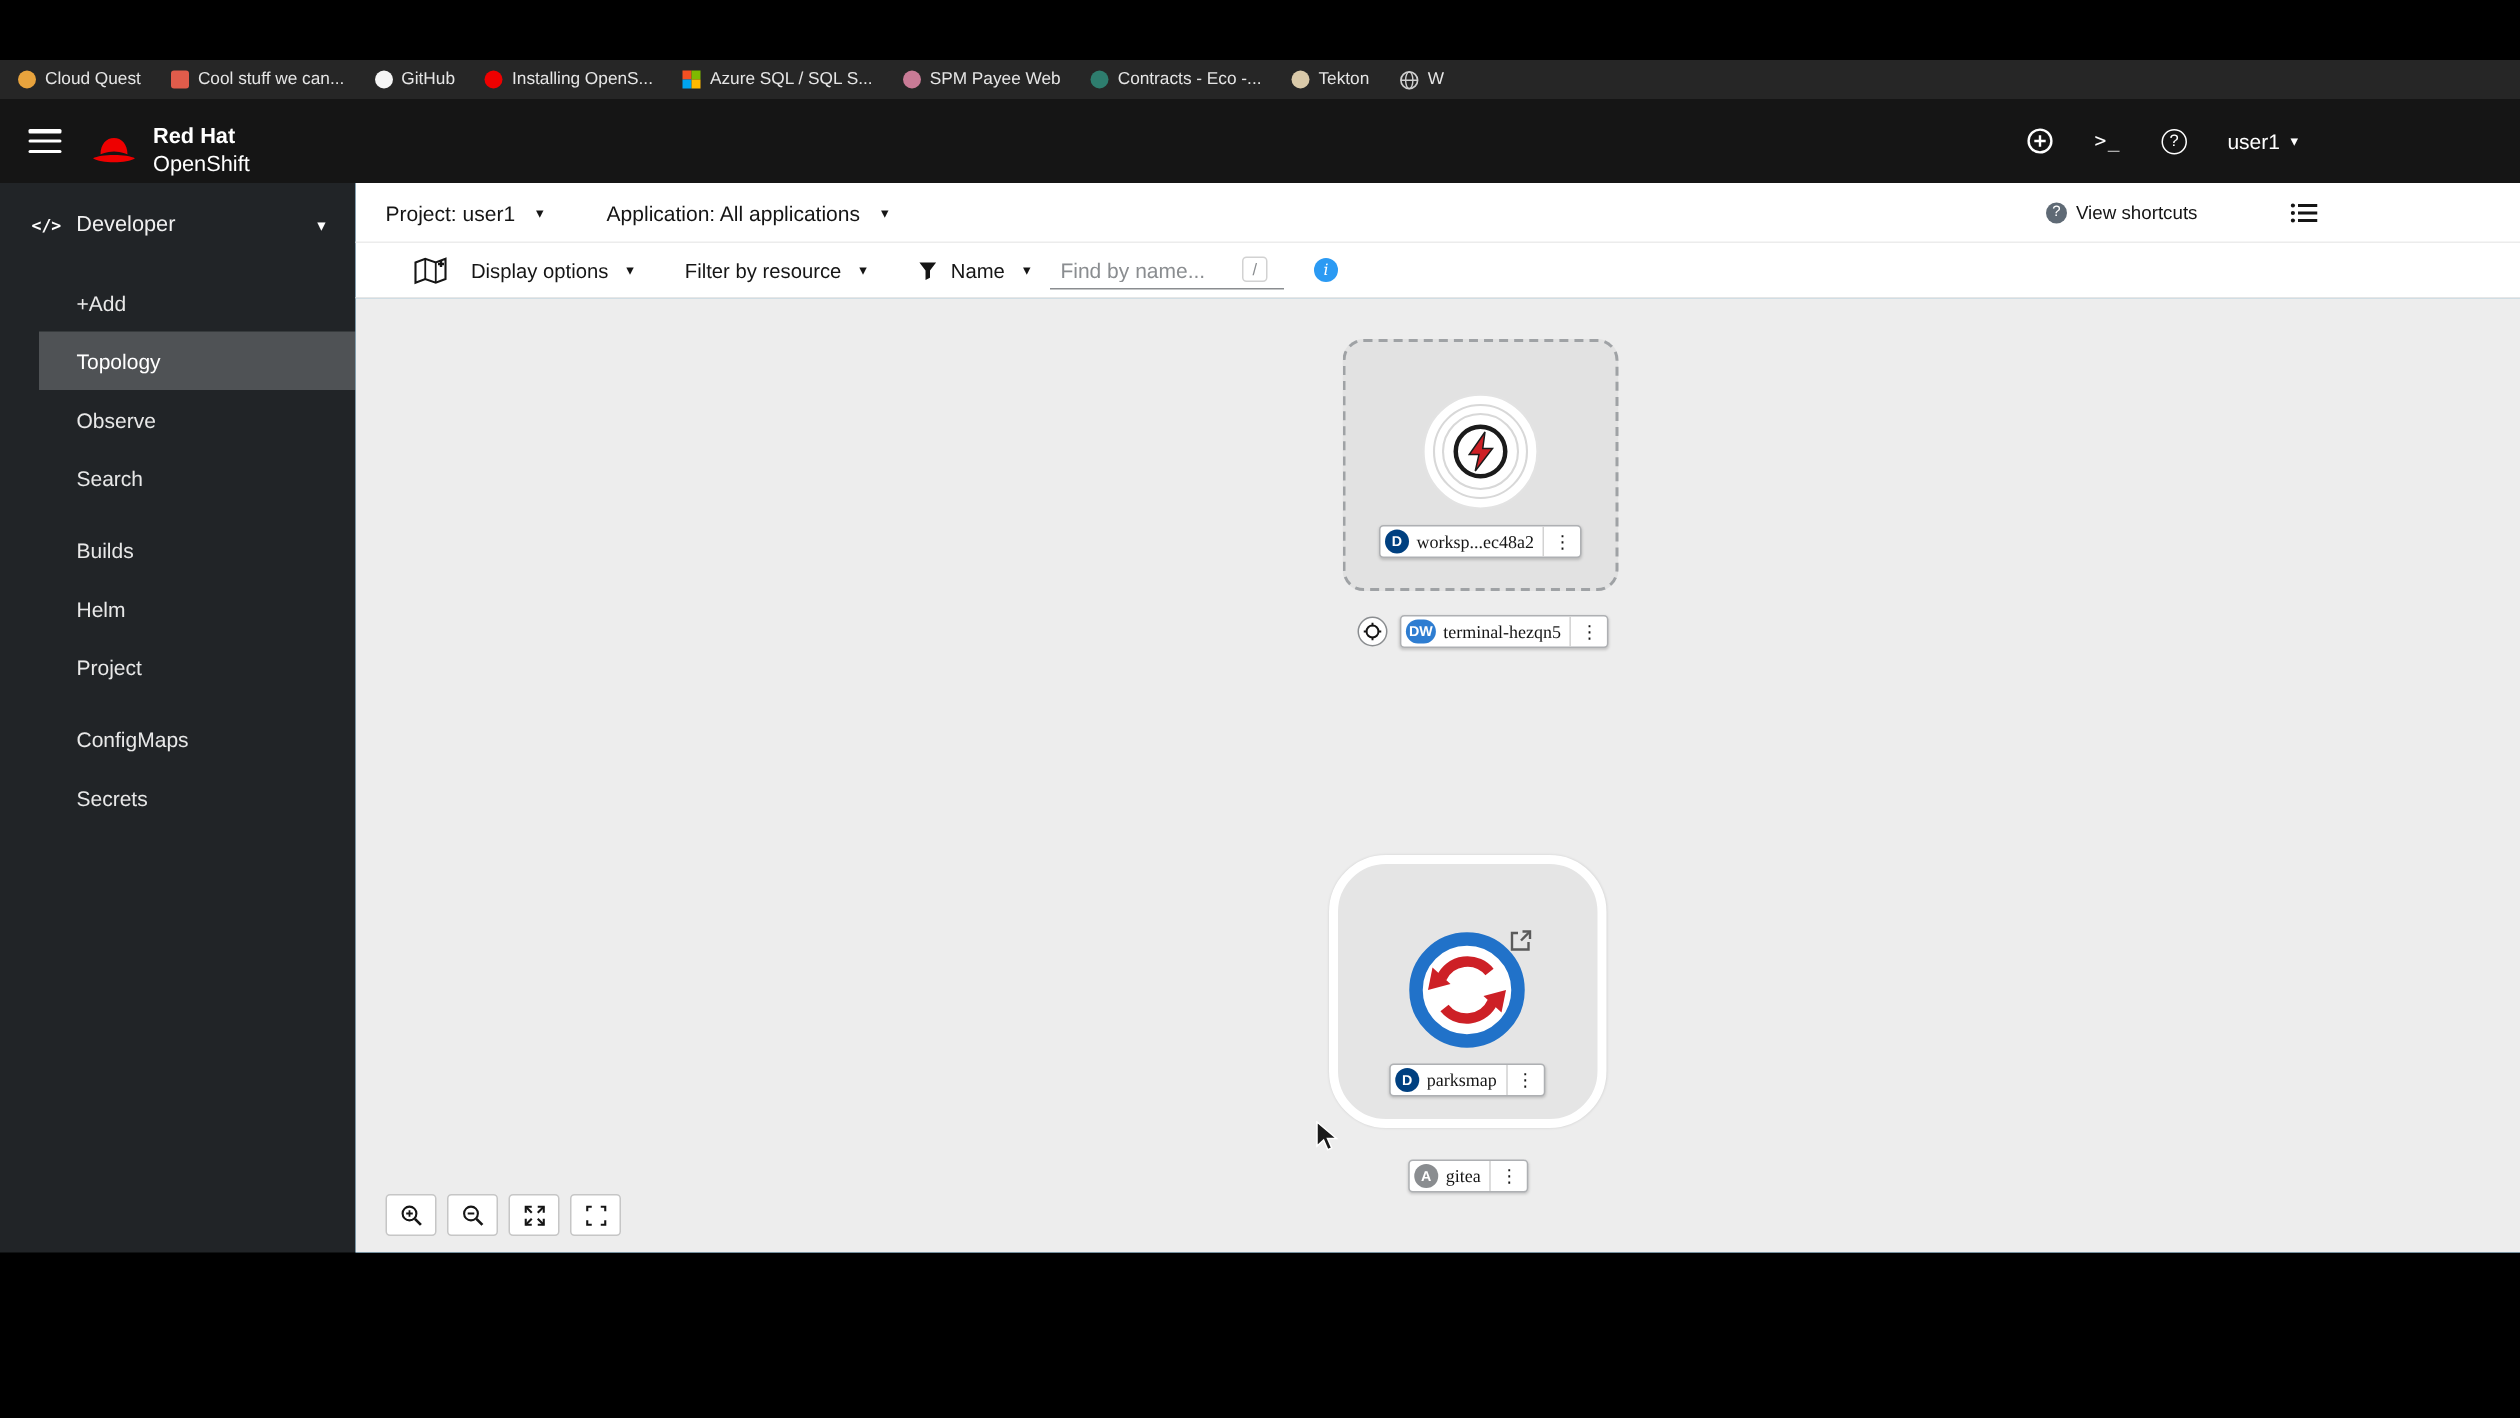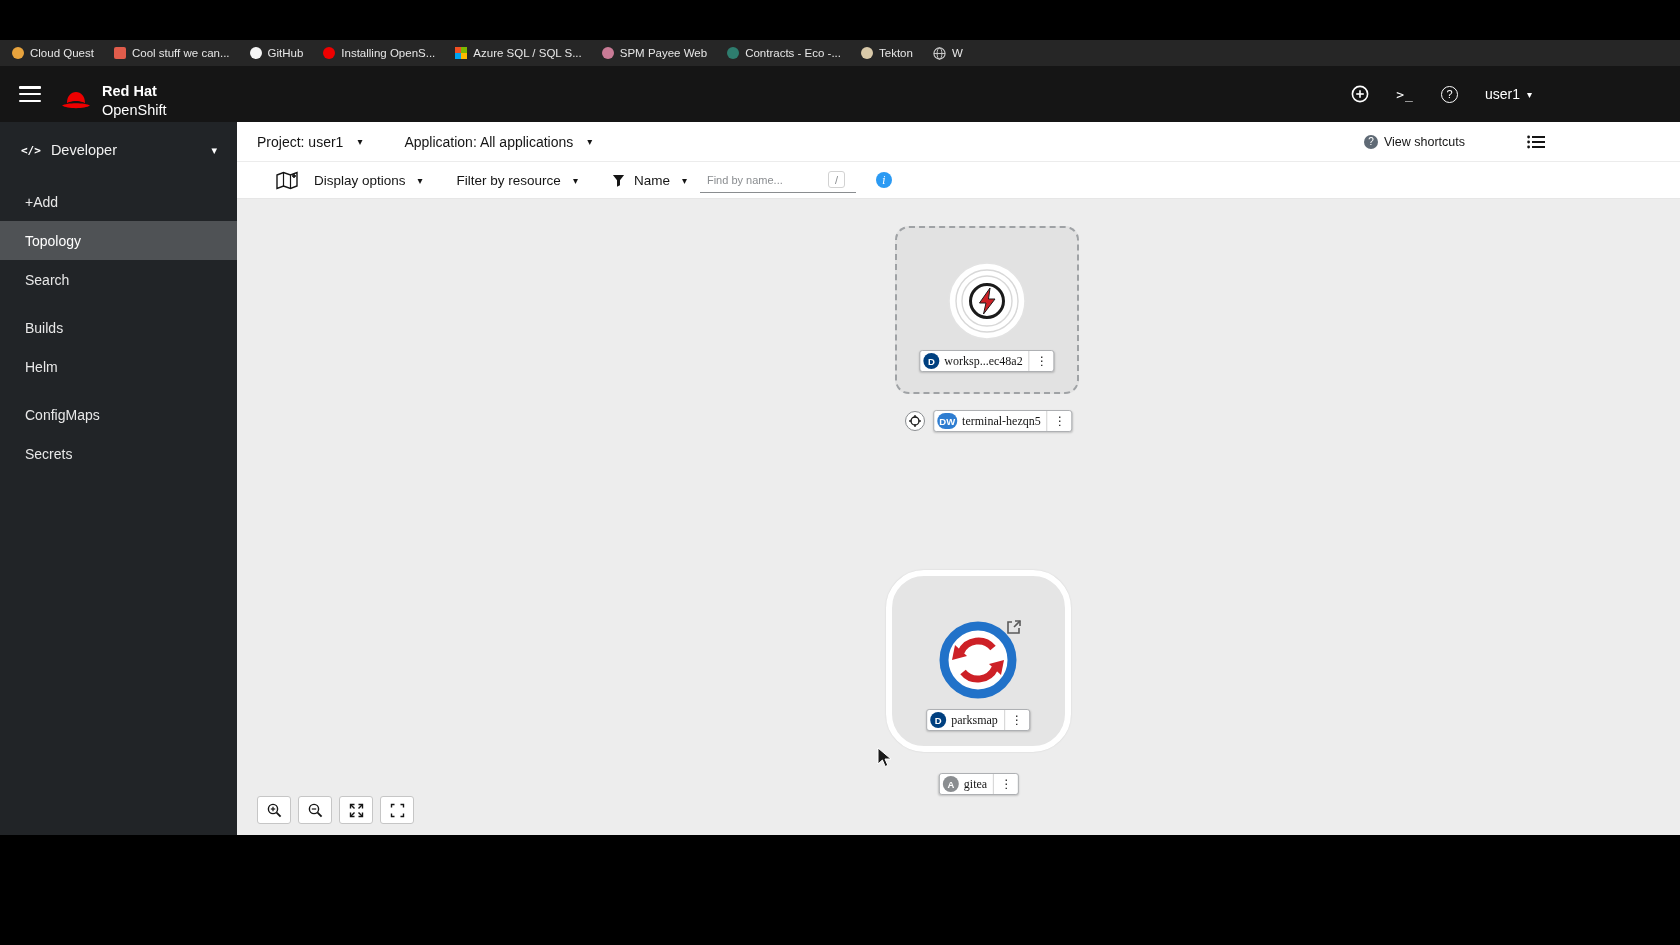--- a/index.html
+++ b/index.html
@@ -26,21 +26,21 @@
   .mast-icon { color:#fff; cursor:pointer; display:flex; align-items:center; justify-content:center; }
   .term-glyph { font-family:"DejaVu Sans Mono", monospace; font-size:13px; letter-spacing:1px; }
   .circ-glyph { width:17px; height:17px; border:1.6px solid #fff; border-radius:50%; font-size:11px; display:flex; align-items:center; justify-content:center; }
   .user-menu { display:flex; align-items:center; gap:7px; font-size:14px; cursor:pointer; }
 
   
   .sidebar { position:absolute; top:122px; left:0; width:237px; height:713px; background:#212427; color:#f0f0f0; }
   .persp { display:flex; align-items:center; gap:10px; padding:20px 20px 18px 21px; font-size:14.5px; cursor:pointer; }
   .persp-code { font-family:"DejaVu Sans Mono", monospace; font-size:11px; font-weight:bold; color:#fff; }
   .persp-caret { margin-left:auto; font-size:11px; color:#fff; }
-  .navgroup { margin-top:6px; }
+  .navgroup { margin-top:6px;margin-left:26px; }
   .navgroup + .navgroup { margin-top:9px; }
   .nav-item { height:39px; display:flex; align-items:center; padding-left:25px; font-size:14px; color:#e8e8e8; cursor:pointer; }
   .nav-item.selected { background:#4f5255; color:#fff; }
 
   
   .content { position:absolute; top:122px; left:237px; width:1443px; height:713px; background:#0369a1; }
   .context-bar { position:absolute; top:0; left:0; width:100%; height:40px; background:#fff; border-bottom:1px solid #ececec; display:flex; align-items:center; padding:0 135px 0 20px; }
   .ctx-dd { display:flex; align-items:center; gap:14px; font-size:14px; color:#151515; cursor:pointer; }
   .ctx-dd + .ctx-dd { margin-left:42px; }
   .caret { font-size:10px; color:#151515; }
@@ -48,21 +48,21 @@
   .view-shortcuts { display:flex; align-items:center; gap:6px; font-size:12.5px; color:#151515; cursor:pointer; }
   .q-badge { width:14px; height:14px; border-radius:50%; background:#5f6a75; color:#fff; font-size:10px; display:flex; align-items:center; justify-content:center; }
   .list-toggle { margin-left:62px; cursor:pointer; display:flex; }
 
   .toolbar { position:absolute; top:40px; left:0; width:100%; height:37px; background:#fff; border-bottom:1px solid #e6e6e6; display:flex; align-items:center; padding-left:38px; }
   .tb-icon { margin-right:15px; display:flex; cursor:pointer; }
   .tb-dd { display:flex; align-items:center; gap:12px; font-size:13.5px; color:#151515; cursor:pointer; }
   .tb-dd + .tb-dd { margin-left:34px; }
   .funnel { margin:0 9px 0 34px; display:flex; }
   .find-wrap { margin-left:13px; position:relative; display:flex; align-items:center; border-bottom:1px solid #8a8d90; height:26px; width:156px; background:#fff; }
-  .find-wrap input { border:none; outline:none; width:128px; font-size:11px; color:#151515; font-family:"Liberation Sans", sans-serif; padding-left:7px; background:transparent; }
+  .find-wrap input { border:none; outline:none; width:128px; font-size:14px; color:#151515; font-family:"Liberation Sans", sans-serif; padding-left:7px; background:transparent; }
   .find-wrap input::placeholder { color:#8a8d90; }
   .slash-key { width:17px; height:17px; border:1px solid #d2d2d2; border-radius:3px; color:#8a8d90; font-size:11px; display:flex; align-items:center; justify-content:center; }
   .info-dot { margin-left:20px; width:16px; height:16px; border-radius:50%; background:#2b9af3; color:#fff; font-size:10.5px; font-style:italic; font-family:"DejaVu Serif", serif; display:flex; align-items:center; justify-content:center; cursor:pointer; }
 
   
   .canvas { position:absolute; top:77px; left:0; width:100%; height:636px; background:#ededed; }
 
   .ws-group { position:absolute; left:658px; top:27px; width:184px; height:168px; background:#e2e2e2; border:2px dashed #9fa2a5; border-radius:14px; cursor:pointer; }
   .ws-icon { position:absolute; left:710px; top:62px; width:80px; height:80px; cursor:pointer; }
 
@@ -177,25 +177,27 @@
 
   <div class="sidebar">
     <div class="persp">
       <span class="persp-code">&lt;/&gt;</span>
       <span>Developer</span>
       <span class="persp-caret">▾</span>
     </div>
     <div class="navgroup">
       <div class="nav-item">+Add</div>
       <div class="nav-item selected">Topology</div>
+      <div class="nav-item">Observe</div>
       <div class="nav-item">Search</div>
     </div>
     <div class="navgroup">
       <div class="nav-item">Builds</div>
       <div class="nav-item">Helm</div>
+      <div class="nav-item">Project</div>
     </div>
     <div class="navgroup">
       <div class="nav-item">ConfigMaps</div>
       <div class="nav-item">Secrets</div>
     </div>
   </div>
 
   <div class="content">
 
     <div class="context-bar">

